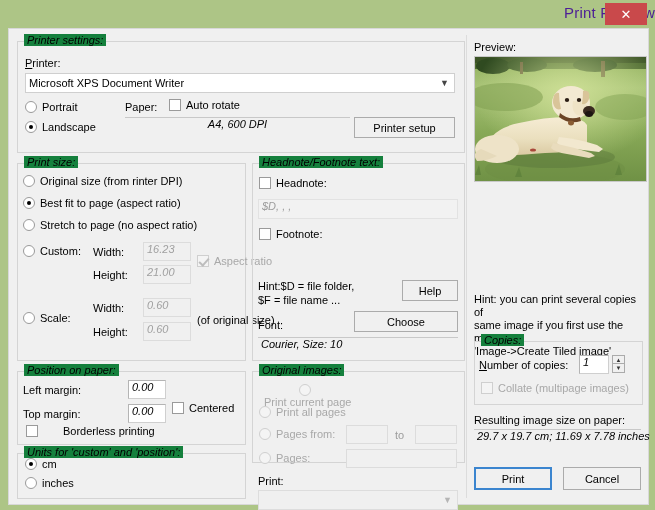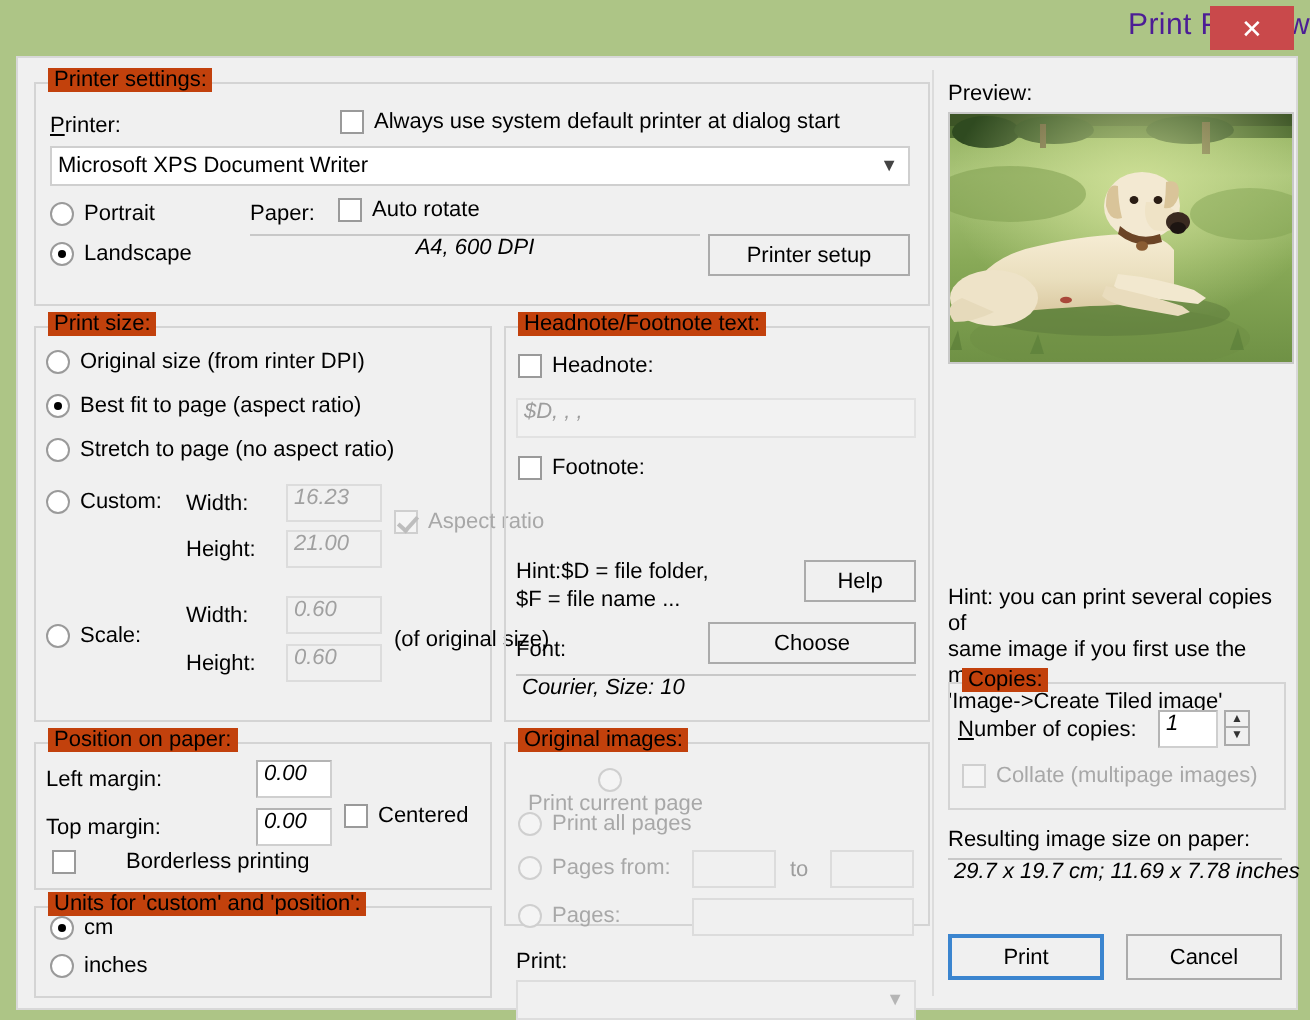--- a/index.html
+++ b/index.html
@@ -21,22 +21,22 @@
     display:flex;align-items:center;justify-content:center;
     font-size:13px;line-height:1;cursor:pointer;
   }
   .client{
     position:absolute;left:8px;top:28px;width:639px;height:475px;
     background:#f0f0f0;border:1px solid #d8d8d8;
   }
   
   .group{position:absolute;border:1px solid #d4d4d4;background:transparent;}
   .group > .legend{
-    position:absolute;top:-8px;left:6px;background:#c2410c;padding:0 3px;
-    font-size:11px;color:#000;white-space:nowrap;
+    position:absolute;top:-8px;left:6px;background:#15803d;padding:0 3px;
+    font-size:11px;color:#000;white-space:nowrap;font-style:italic;
   }
   .lbl{position:absolute;font-size:11px;color:#000;white-space:nowrap;}
   .lbl.dim{color:#9d9d9d;}
   .u{text-decoration:underline;}
   
   .tbox{
     position:absolute;background:#fff;border:1px solid #cfcfcf;
     border-top-color:#b4b4b4;border-left-color:#b4b4b4;
     font-size:11px;color:#000;box-sizing:border-box;
     display:flex;padding:0 3px;white-space:nowrap;font-style:italic;
@@ -116,24 +116,20 @@
     <div class="title-text">Print Preview</div>
     <button class="close-btn">✕</button>
   </div>
 
   <div class="client">
 
     <div class="group" style="left:8px;top:12px;width:446px;height:110px;">
       <span class="legend">Printer settings:</span>
     </div>
     <div class="lbl" style="left:16px;top:28px;"><span class="u">P</span>rinter:</div>
-    <div class="check" style="left:161px;top:26px;">
-      <span class="bx"></span>
-      <span class="cl">Always use system default printer at dialog start</span>
-    </div>
     <div class="combo" style="left:16px;top:44px;width:430px;height:20px;">
       <span>Microsoft XPS Document Writer</span>
       <span class="arrow">▼</span>
     </div>
     <div class="radio" style="left:16px;top:72px;">
       <span class="dot"></span>
       <span class="rl">Portrait</span>
     </div>
     <div class="radio on" style="left:16px;top:92px;">
       <span class="dot"></span>

